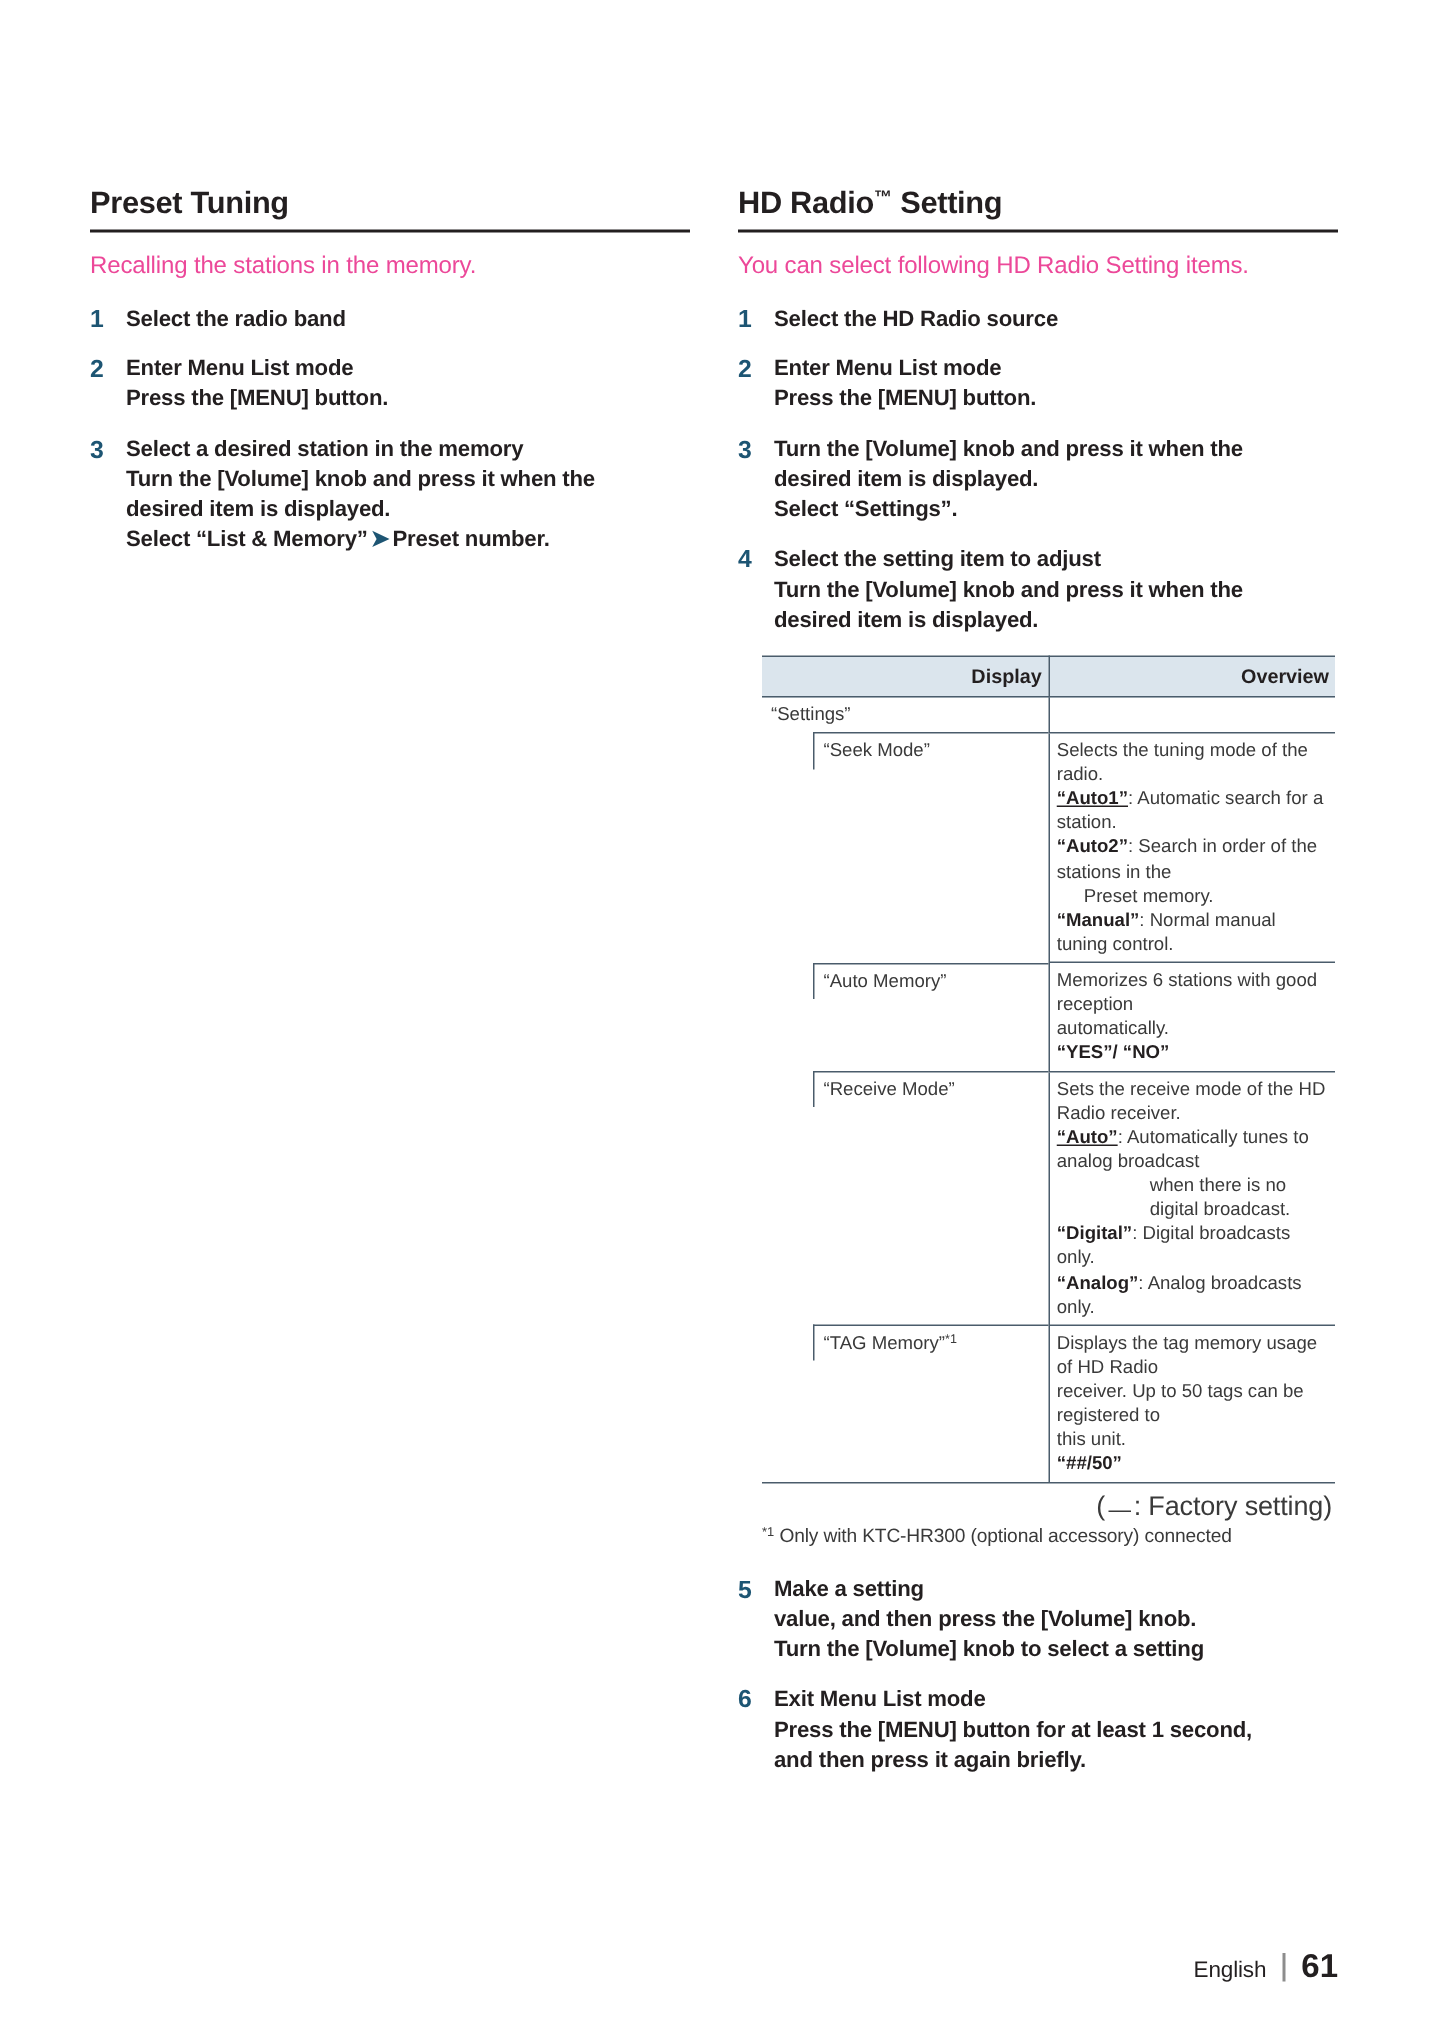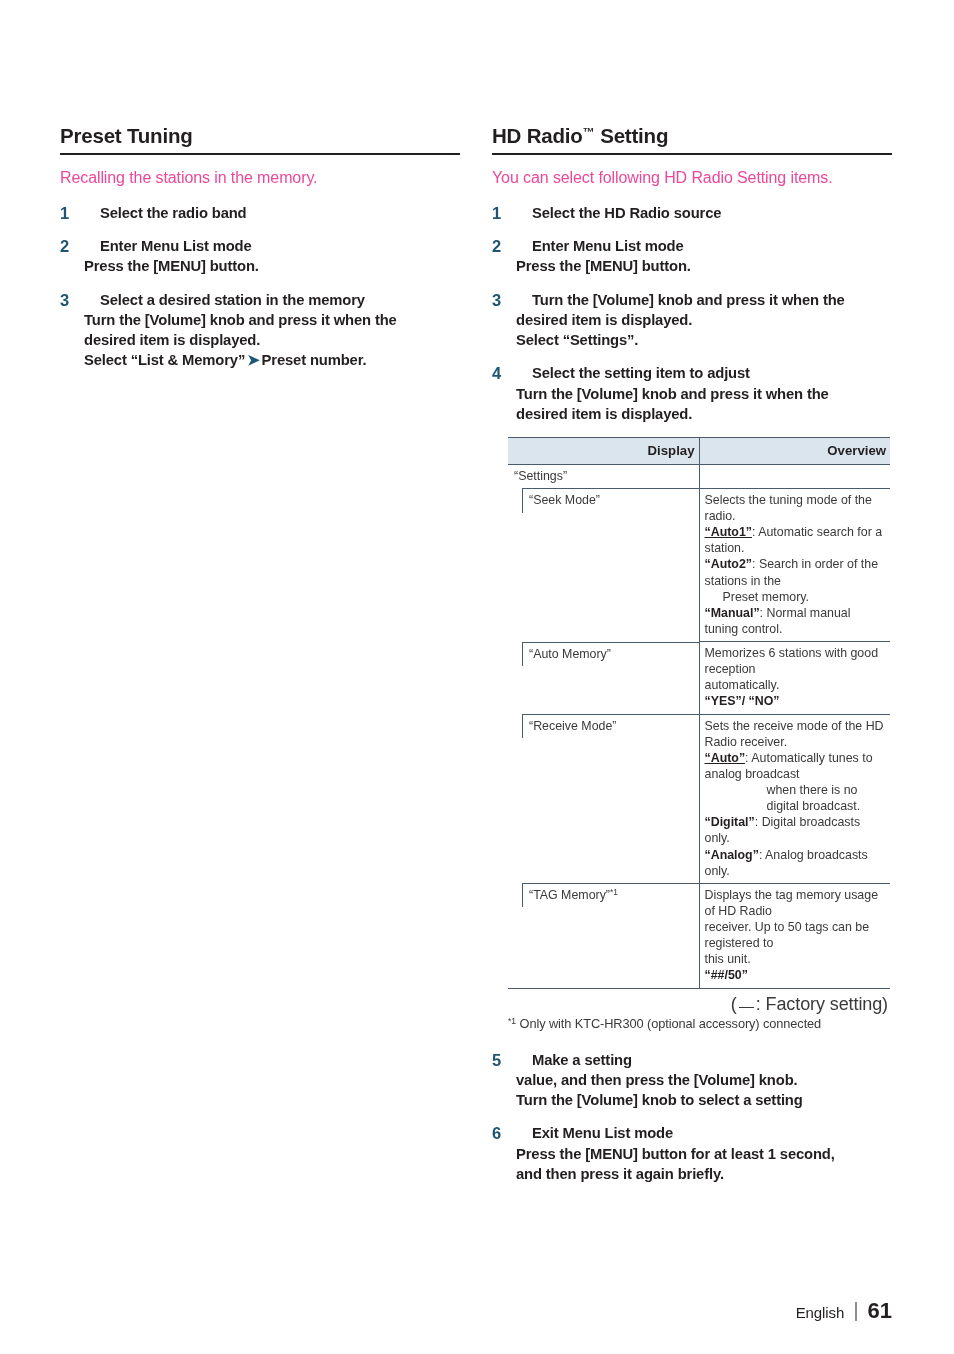--- a/index.html
+++ b/index.html
@@ -72,21 +72,20 @@
     font-weight: bold;
     color: #1d5573;
     line-height: 1.35;
   }
   .step-title {
     font-size: 14.8px;
     font-weight: bold;
     line-height: 1.37;
     letter-spacing: -0.15px;
     color: #231f20;
-    margin-left: 16px;
   }
   .step-body {
     font-size: 14.8px;
     font-weight: bold;
     line-height: 1.37;
     letter-spacing: -0.15px;
     color: #231f20;
   }
   .chev {
     color: #1d5573;
@@ -141,21 +140,21 @@
     padding-left: 6px;
     color: #3a3a3a;
   }
 
   
   td.c1.sub {
     padding: 0;
   }
   td.c1.sub .ind {
     border-left: 1.1px solid #4a5c6b;
-    margin-left: 14px;
+    margin-left: 34px;
     padding: 3px 4px 4px 6px;
     min-height: 100%;
   }
   tr.sub-row td {
     border-top: 1.1px solid #4a5c6b;
   }
   tr.sub-row.first td {
     border-top: 1.1px solid #4a5c6b;
   }
   tr.sub-row td.c1.sub {

